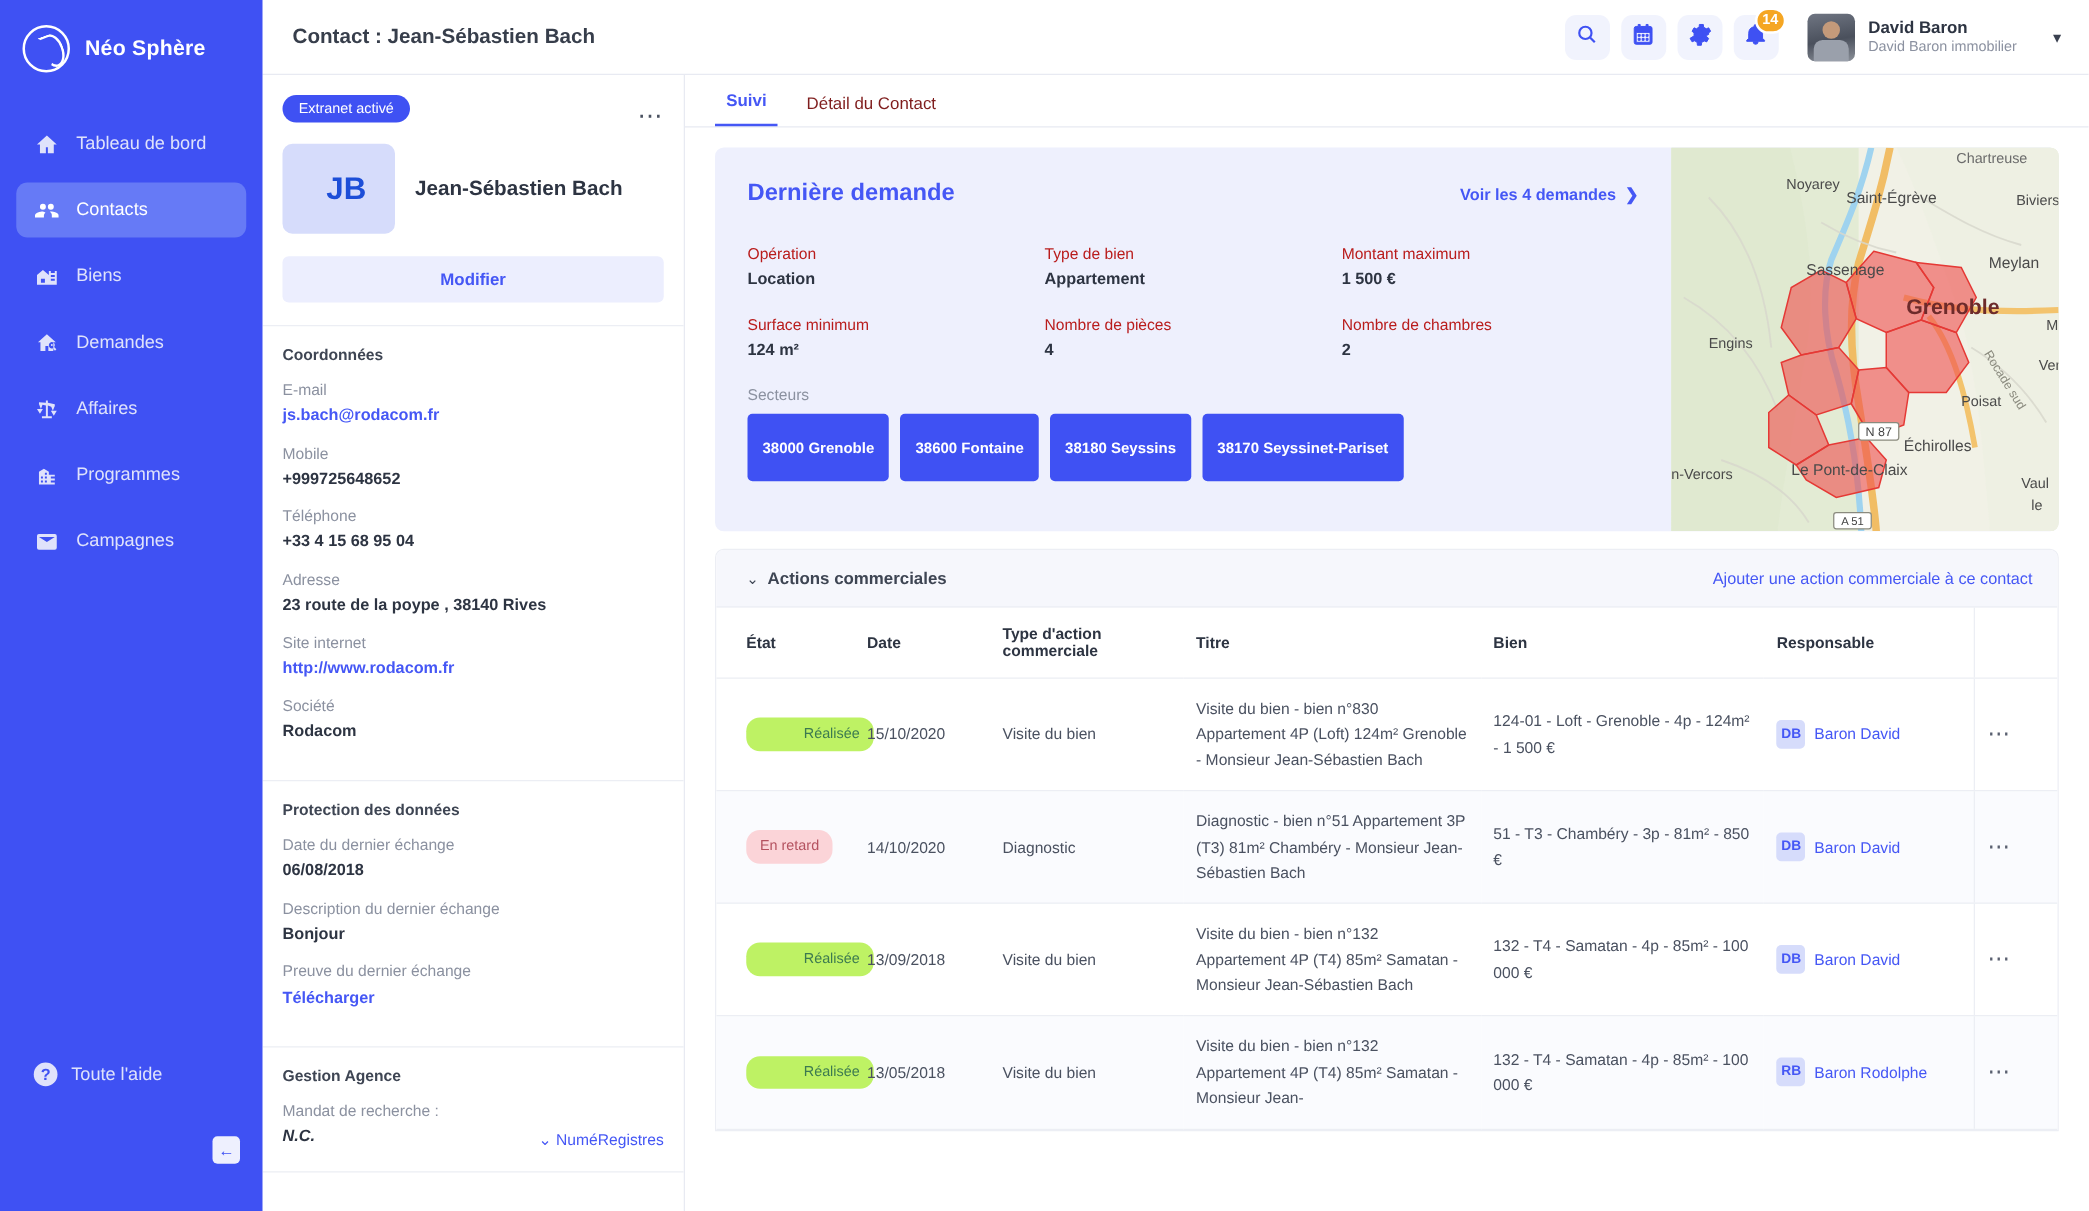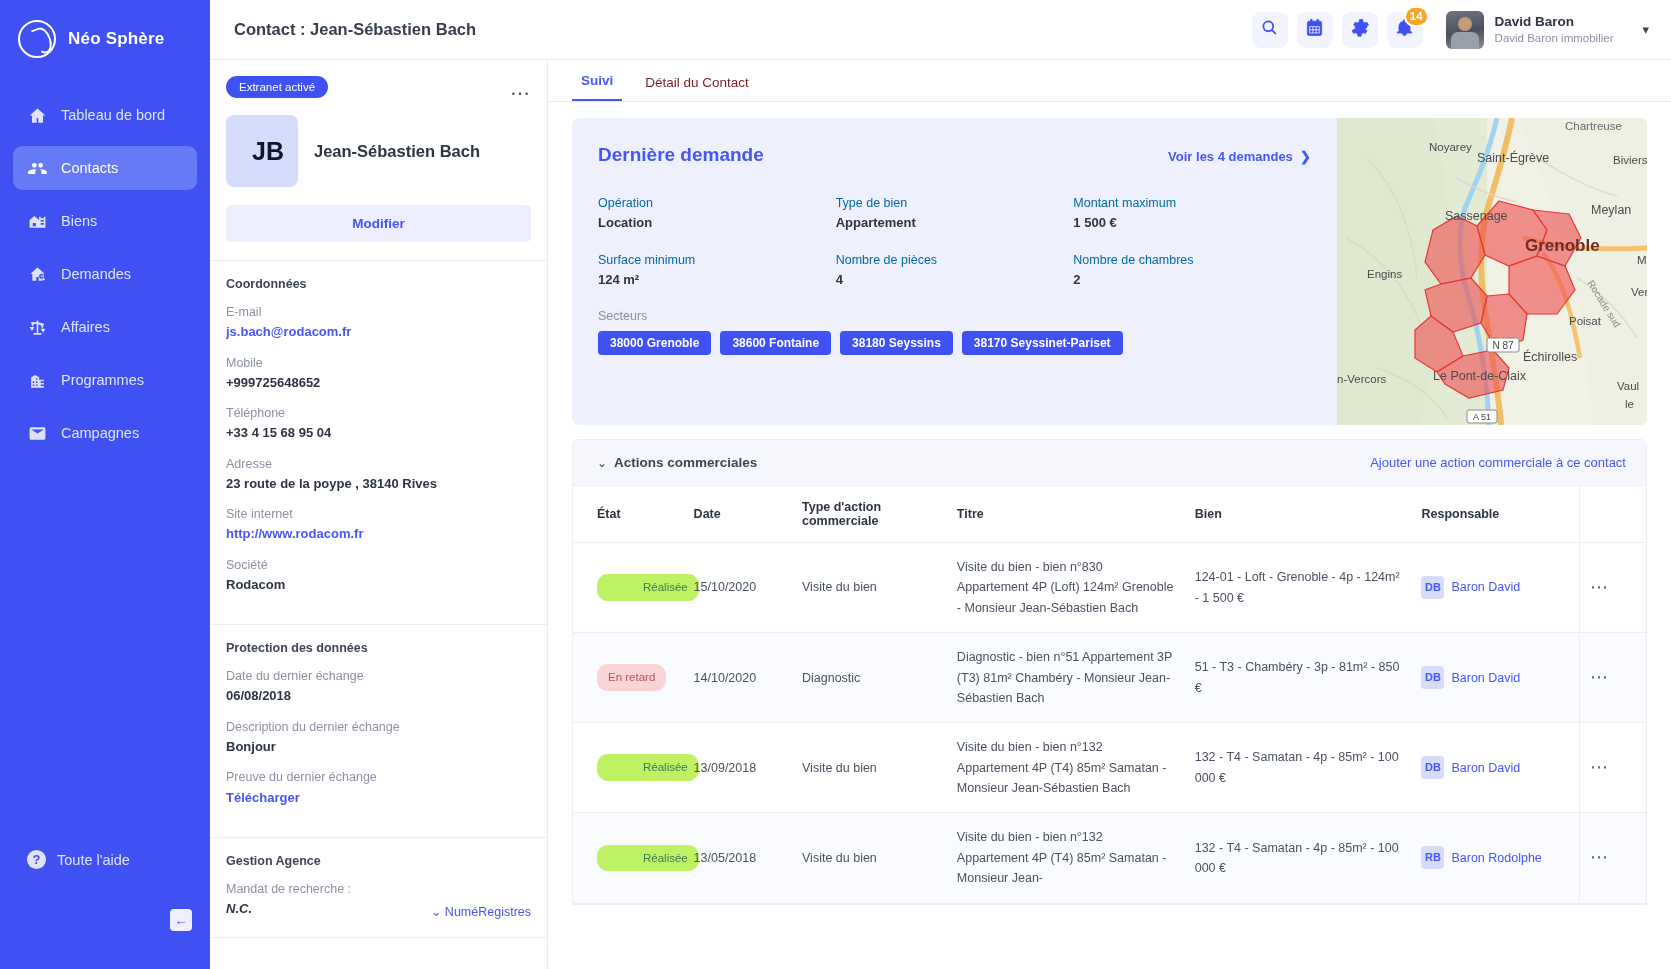--- a/index.html
+++ b/index.html
@@ -109,22 +109,22 @@
   }
   .cp-block { padding: 16px 16px 18px 16px; border-bottom: 1px solid #eceef4; }
   .cp-top-row { display: flex; align-items: flex-end; }
   .pill-extranet {
     background: #3f51f3; color: #fff; font-size: 11.5px;
     padding: 5px 13px; border-radius: 12px; display:inline-block;
   }
   .dots { margin-left: auto; color: #4a5160; font-size: 20px; letter-spacing: 1px; line-height: 10px; cursor: pointer; }
   .ident { display: flex; align-items: center; gap: 16px; margin-top: 17px; }
   .ident-avatar {
-    width: 72px; height: 72px; border-radius: 8px; background: #d6dcfb;
-    color: #0f172a; font-size: 25px; font-weight: bold;
+    width: 90px; height: 72px; border-radius: 8px; background: #d6dcfb;
+    color: #1d4ed8; font-size: 25px; font-weight: bold;
     display:flex; align-items:center; justify-content:center;padding-left:12px;
   }
   .ident-name { font-size: 16.5px; font-weight: bold; color: #2d3442; }
   .btn-modifier {
     margin-top: 18px; width: 100%; height: 37px;
     background: #eceefe; color: #4557f5; border: none; border-radius: 5px;
     font-size: 13.5px; font-weight: bold; cursor: pointer;
     font-family: "Liberation Sans", sans-serif;
   }
   .sec-title { font-size: 12.5px; font-weight: bold; color: #3e4553; margin-bottom: 12px; }
@@ -149,27 +149,27 @@
   
   .demande-card {
     background: #eef0fd; border-radius: 7px; display: flex; overflow: hidden;
     height: 307px;
   }
   .demande-left { flex: 1; padding: 26px 26px 20px 26px; min-width:0; }
   .demande-head { display: flex; align-items: baseline; }
   .demande-title { font-size: 19px; font-weight: bold; color: #4557f5; }
   .voir-link { margin-left: auto; font-size: 13px; font-weight: bold; color: #4557f5; cursor: pointer; }
   .grid3 { display: grid; grid-template-columns: 1fr 1fr 1fr; row-gap: 16px; margin-top: 27px; }
-  .g-label { font-size: 12.5px; color: #0369a1; line-height: 1.6; }
+  .g-label { font-size: 12.5px; color: #b91c1c; line-height: 1.6; }
   .g-value { font-size: 13px; font-weight: bold; color: #2d3442; line-height: 1.6; }
   .secteurs-label { font-size: 12.5px; color:#8b91a0; margin-top: 18px; }
   .chips { display: flex; gap: 9px; margin-top: 8px; flex-wrap: wrap; }
   .chip {
     background: #3f51f3; color:#fff; font-size: 12px; font-weight: bold;
-    padding: 5px 12px; border-radius: 4px; cursor: pointer;
+    padding: 20px 12px; border-radius: 4px; cursor: pointer;
   }
   .demande-map { width: 310px; flex: 0 0 310px; position: relative; overflow: hidden; background:#e8efd9; }
 
   
   .actions-card { margin-top: 14px; border: 1px solid #eceef4; border-radius: 7px 7px 0 0; overflow: hidden; }
   .ac-head {
     background: #f6f7fc; height: 46px; display: flex; align-items: center;
     padding: 0 20px 0 24px; border-bottom: 1px solid #eceef4;
   }
   .ac-title { font-size: 13.5px; font-weight: bold; color: #3e4553; }

